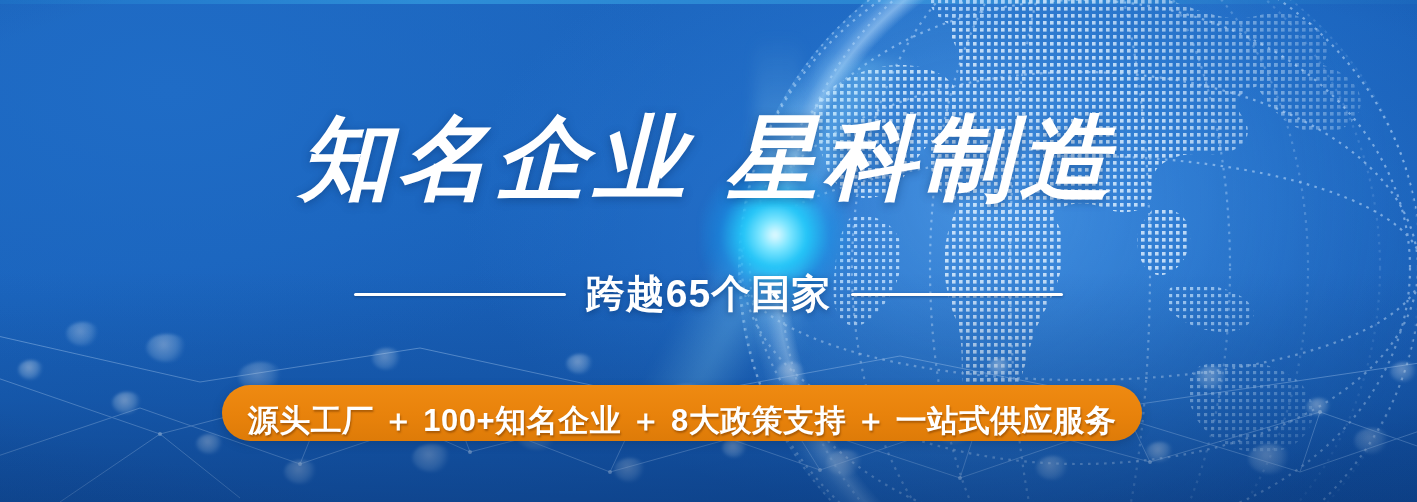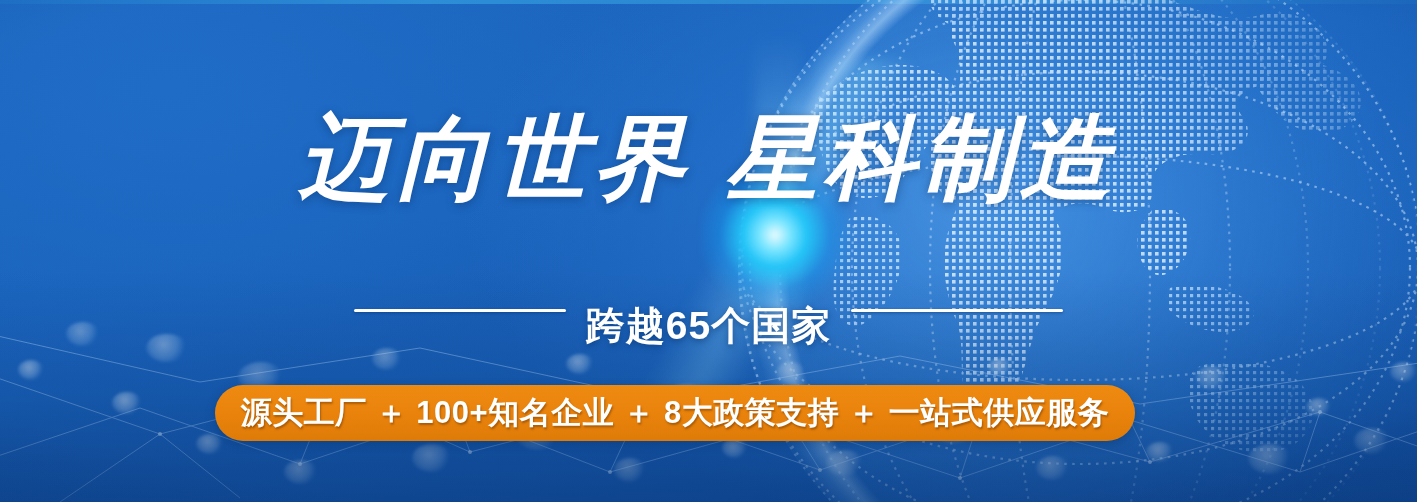--- a/index.html
+++ b/index.html
@@ -163,34 +163,33 @@
   }
   .subtitle {
     color: #ffffff;
     font-family: "Liberation Sans", sans-serif;
     font-weight: 700;
     font-size: 39px;
     line-height: 52px;
     letter-spacing: 1px;
     white-space: nowrap;
     text-shadow: 0 2px 6px rgba(8,48,104,.55);
-    margin-top: 32px;
   }
 
   .pill {
     position: absolute;
-    left: 215px;
+    left: 222px;
     top: 385px;
     width: 920px;
     height: 56px;
     border-radius: 28px;
     background: linear-gradient(180deg, #ef8a11 0%, #e8820b 55%, #de7b08 100%);
     box-shadow: 0 3px 10px rgba(10,45,95,.35);
     display: flex;
-    align-items: center;
+    align-items: flex-end;
     justify-content: center;
   }
   .pill-text {
     color: #ffffff;
     font-family: "Liberation Sans", sans-serif;
     font-weight: 700;
     font-size: 31px;
     line-height: 40px;
     letter-spacing: .5px;
     white-space: nowrap;
@@ -351,21 +350,21 @@
     <div class="bokeh" style="left:1354px;bottom:48px;  width:36px; height:26px; opacity:.42"></div>
     <div class="bokeh" style="left:1390px;bottom:120px; width:28px; height:20px; opacity:.48"></div>
   </div>
 
   <div class="haze-bottom"></div>
   <div class="vignette"></div>
 
   <div class="content">
 
     <div class="headline">
-      <span>迈向世界</span><span class="gap"></span><span>星科制造</span>
+      <span>知名企业</span><span class="gap"></span><span>星科制造</span>
     </div>
 
     <div class="subline">
       <span class="rule"></span>
       <span class="subtitle">跨越65个国家</span>
       <span class="rule"></span>
     </div>
 
     <div class="pill">
       <span class="pill-text">源头工厂 ＋ 100+知名企业 ＋ 8大政策支持 ＋ 一站式供应服务</span>

